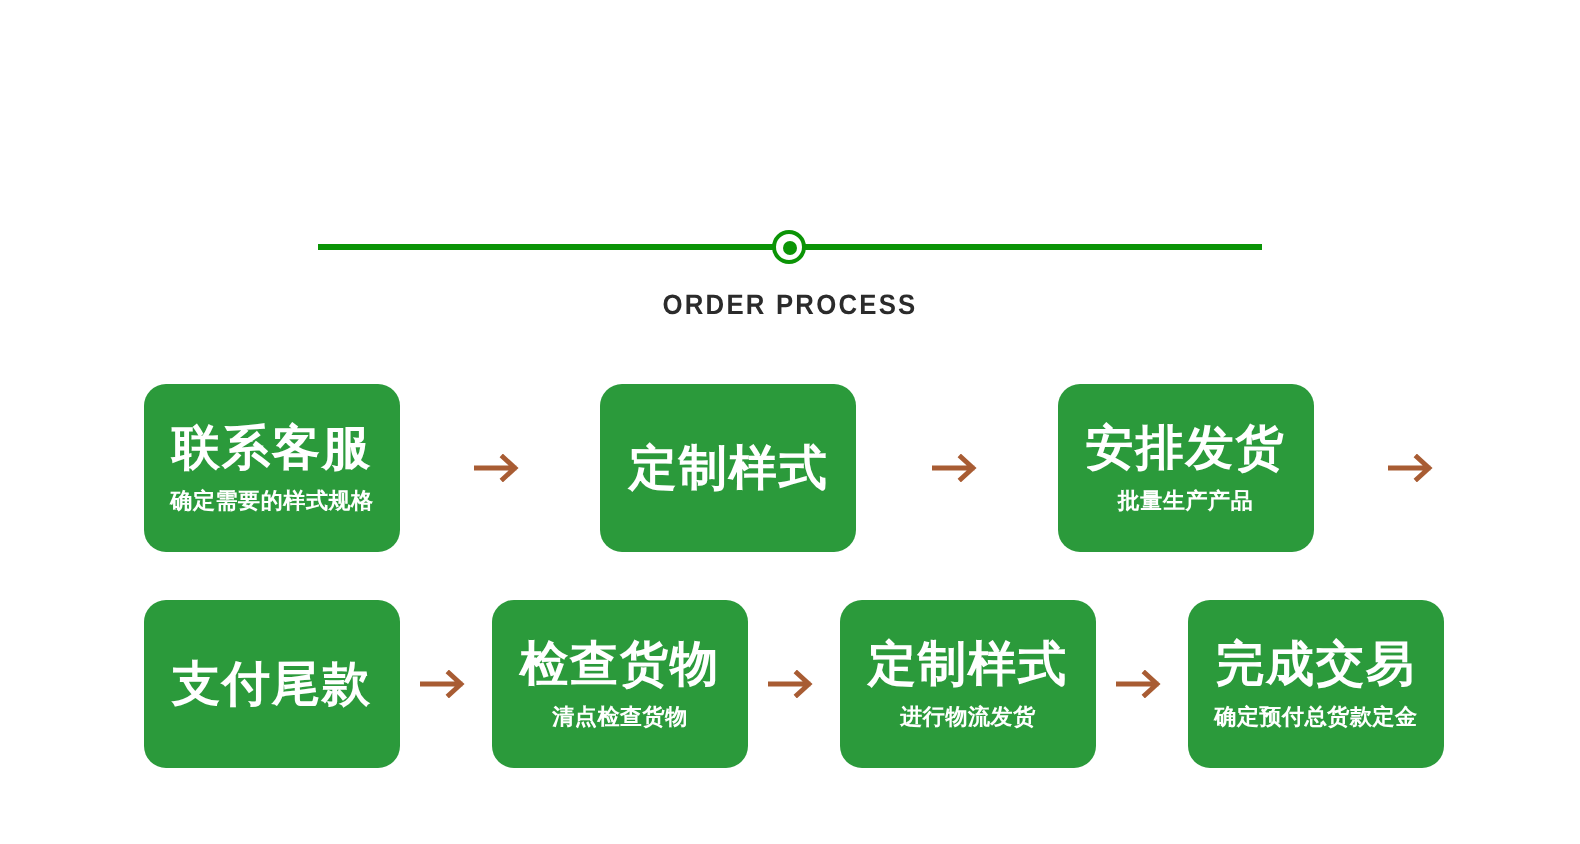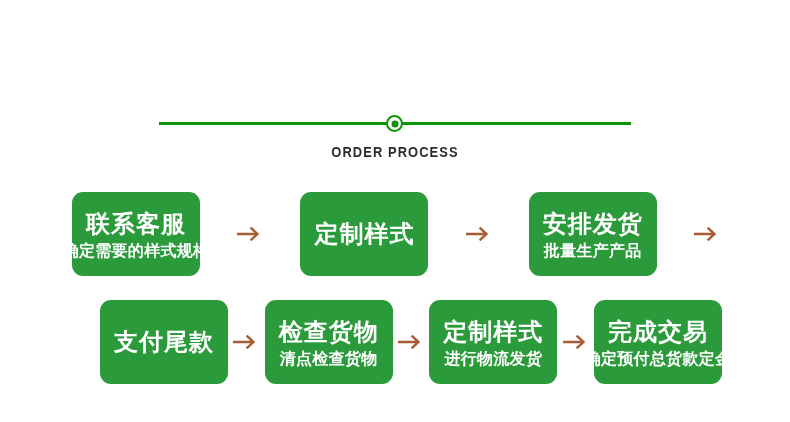--- a/index.html
+++ b/index.html
@@ -100,21 +100,20 @@
     width: 650px;
   }
   .flow-row {
     display: flex;
     align-items: center;
     justify-content: space-between;
     height: 84px;
   }
   .flow-row + .flow-row {
     margin-top: 24px;
-    margin-left: 28px;
   }
 
   .step-card {
     width: 128px;
     height: 84px;
     background: #2b9a3b;
     border-radius: 11px;
     display: flex;
     flex-direction: column;
     align-items: center;
@@ -126,21 +125,21 @@
     color: #ffffff;
     font-size: 24px;
     line-height: 30px;
     font-weight: 700;
     letter-spacing: 1px;
     font-family: "DejaVu Sans", "Liberation Sans", sans-serif;
     white-space: nowrap;
   }
   .step-desc {
     color: #ffffff;
-    font-size: 16px;
+    font-size: 11px;
     line-height: 16px;
     font-weight: 700;
     margin-top: 4px;
     letter-spacing: 0.3px;
     font-family: "DejaVu Sans", "Liberation Sans", sans-serif;
     white-space: nowrap;
   }
 
   .step-arrow {
     flex: 0 0 auto;

